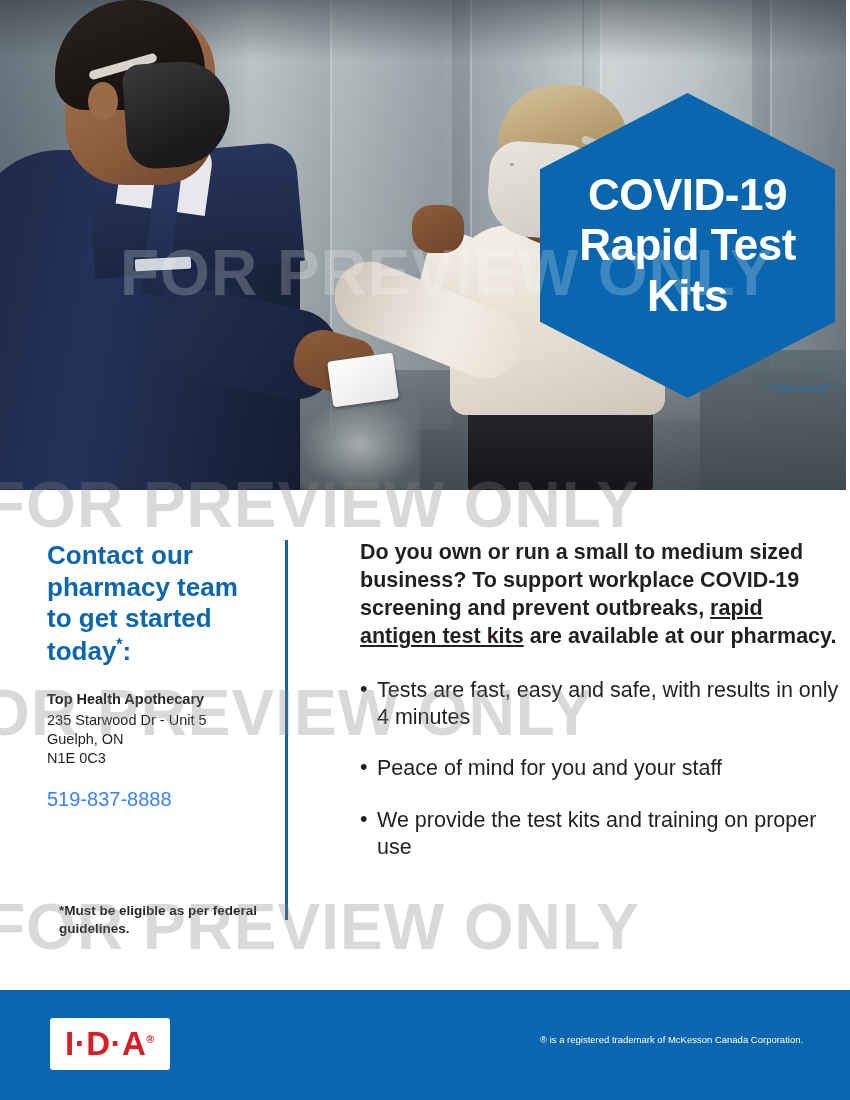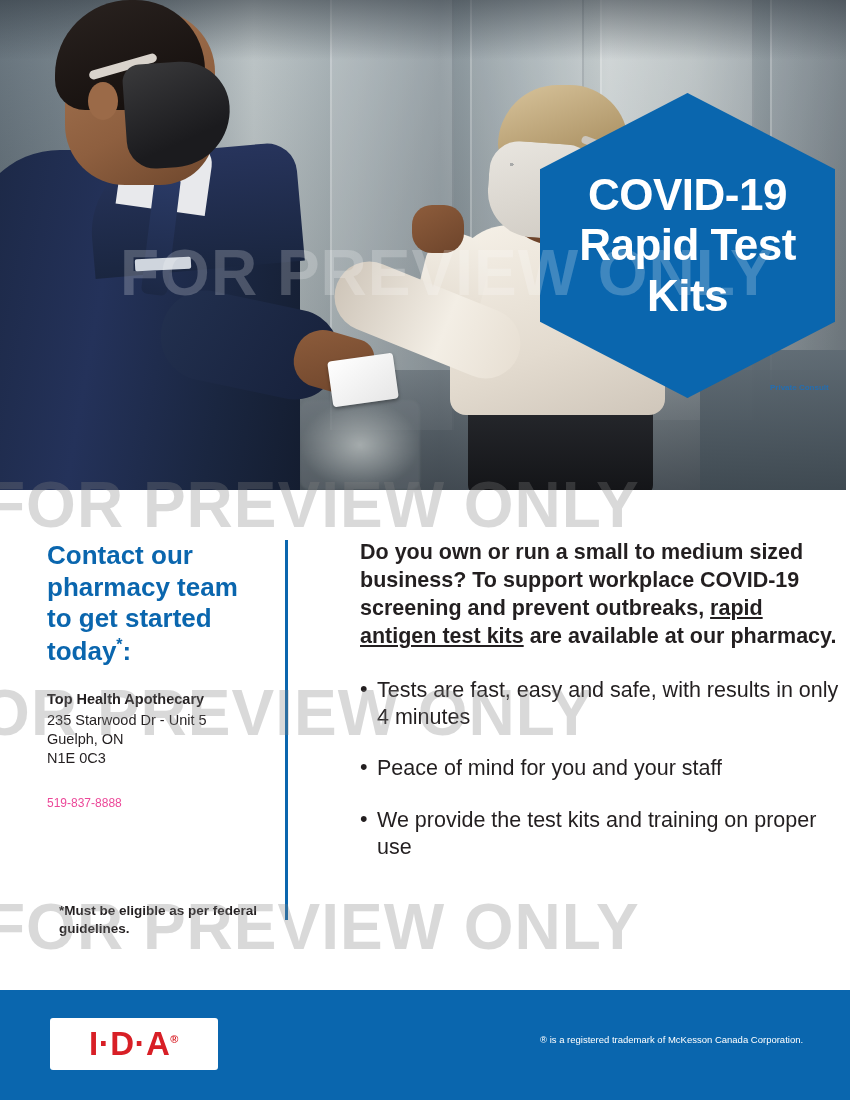--- a/index.html
+++ b/index.html
@@ -331,23 +331,23 @@
     margin: 0 0 2px 0;
     line-height: 1.35;
   }
   .addr {
     font-size: 14.5px;
     color: #231f20;
     line-height: 1.32;
     margin: 0;
   }
   .phone {
-    font-size: 12px;
-    color: #ec4899;
-    margin: 28px 0 0 0;
+    font-size: 20px;
+    color: #3b82f6;
+    margin: 20px 0 0 0;
   }
   .disclaimer {
     font-size: 13.5px;
     color: #231f20;
     line-height: 1.35;
     margin: 12px;
     position: absolute;
     left: 47px;
     top: 400px;
     width: 220px;
@@ -404,21 +404,21 @@
     left: 0;
     top: 990px;
     width: 850px;
     height: 110px;
     background: #0a66ae;
   }
   .ida-logo {
     position: absolute;
     left: 50px;
     top: 28px;
-    width: 168px;
+    width: 120px;
     height: 52px;
     background: #ffffff;
     border-radius: 3px;
     display: flex;
     align-items: center;
     justify-content: center;
   }
   .ida-text {
     color: #d81f26;
     font-size: 33px;

